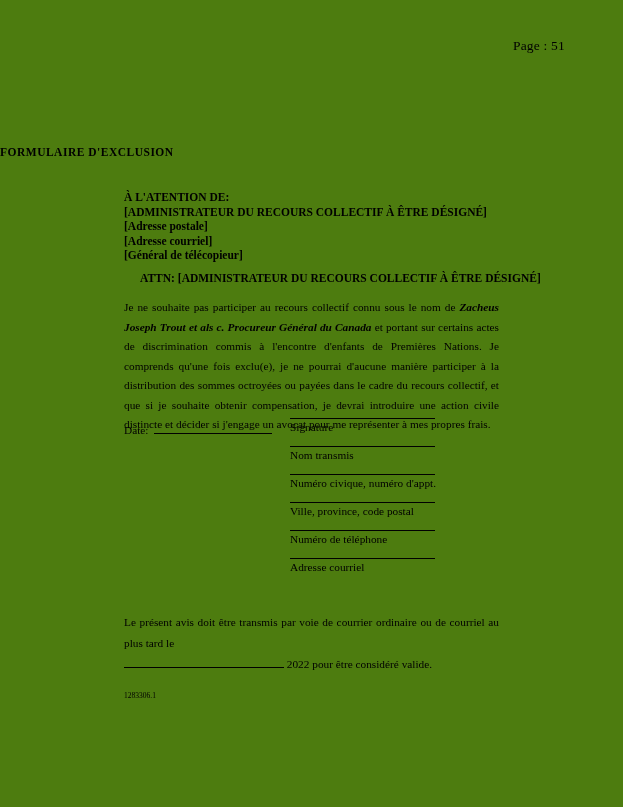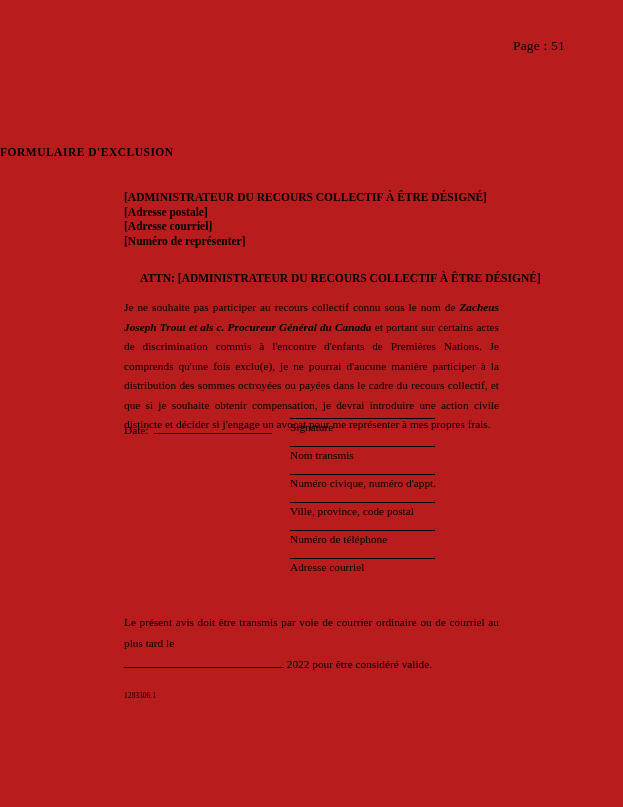--- a/index.html
+++ b/index.html
@@ -13,21 +13,21 @@
     position: relative;
     font-family: "Liberation Serif", serif;
     color: #000000;
     overflow: hidden;
   }
   .page {
     position: absolute;
     left: 0; top: 0;
     width: 623px;
     height: 807px;
-    background: #b91c1c;
+    background: #4d7c0f;
   }
   .page-number {
     position: absolute;
     right: 58px;
     top: 38px;
     font-size: 13.5px;
     letter-spacing: 0.2px;
   }
   .doc-title {
     position: absolute;
@@ -140,24 +140,25 @@
 </head>
 <body>
 
 <div class="page">
 
   <div class="page-number">Page : 51</div>
 
   <div class="doc-title">FORMULAIRE D'EXCLUSION</div>
 
   <div class="block-attention">
+    <div>À L'ATENTION DE:</div>
     <div>[ADMINISTRATEUR DU RECOURS COLLECTIF À ÊTRE DÉSIGNÉ]</div>
     <div>[Adresse postale]</div>
     <div>[Adresse courriel]</div>
-    <div>[Numéro de représenter]</div>
+    <div>[Général de télécopieur]</div>
   </div>
 
   <div class="attn-line">ATTN: [ADMINISTRATEUR DU RECOURS COLLECTIF À ÊTRE DÉSIGNÉ]</div>
 
   <div class="body-para">
     <span>Je ne souhaite pas participer au recours collectif connu sous le nom de </span><span class="case-name">Zacheus Joseph Trout et als c.  Procureur Général du Canada</span><span> et portant sur certains actes de discrimination commis à l'encontre d'enfants de Premières Nations. Je comprends qu'une fois exclu(e), je ne pourrai d'aucune manière participer à la distribution des sommes octroyées ou payées dans le cadre du recours collectif, et que si je souhaite obtenir compensation, je devrai introduire une action civile distincte et décider si j'engage un avocat pour me représenter à mes propres frais.</span>
   </div>
 
   <div class="date-row">
     <span class="date-label">Date:</span><span class="date-rule"></span>

